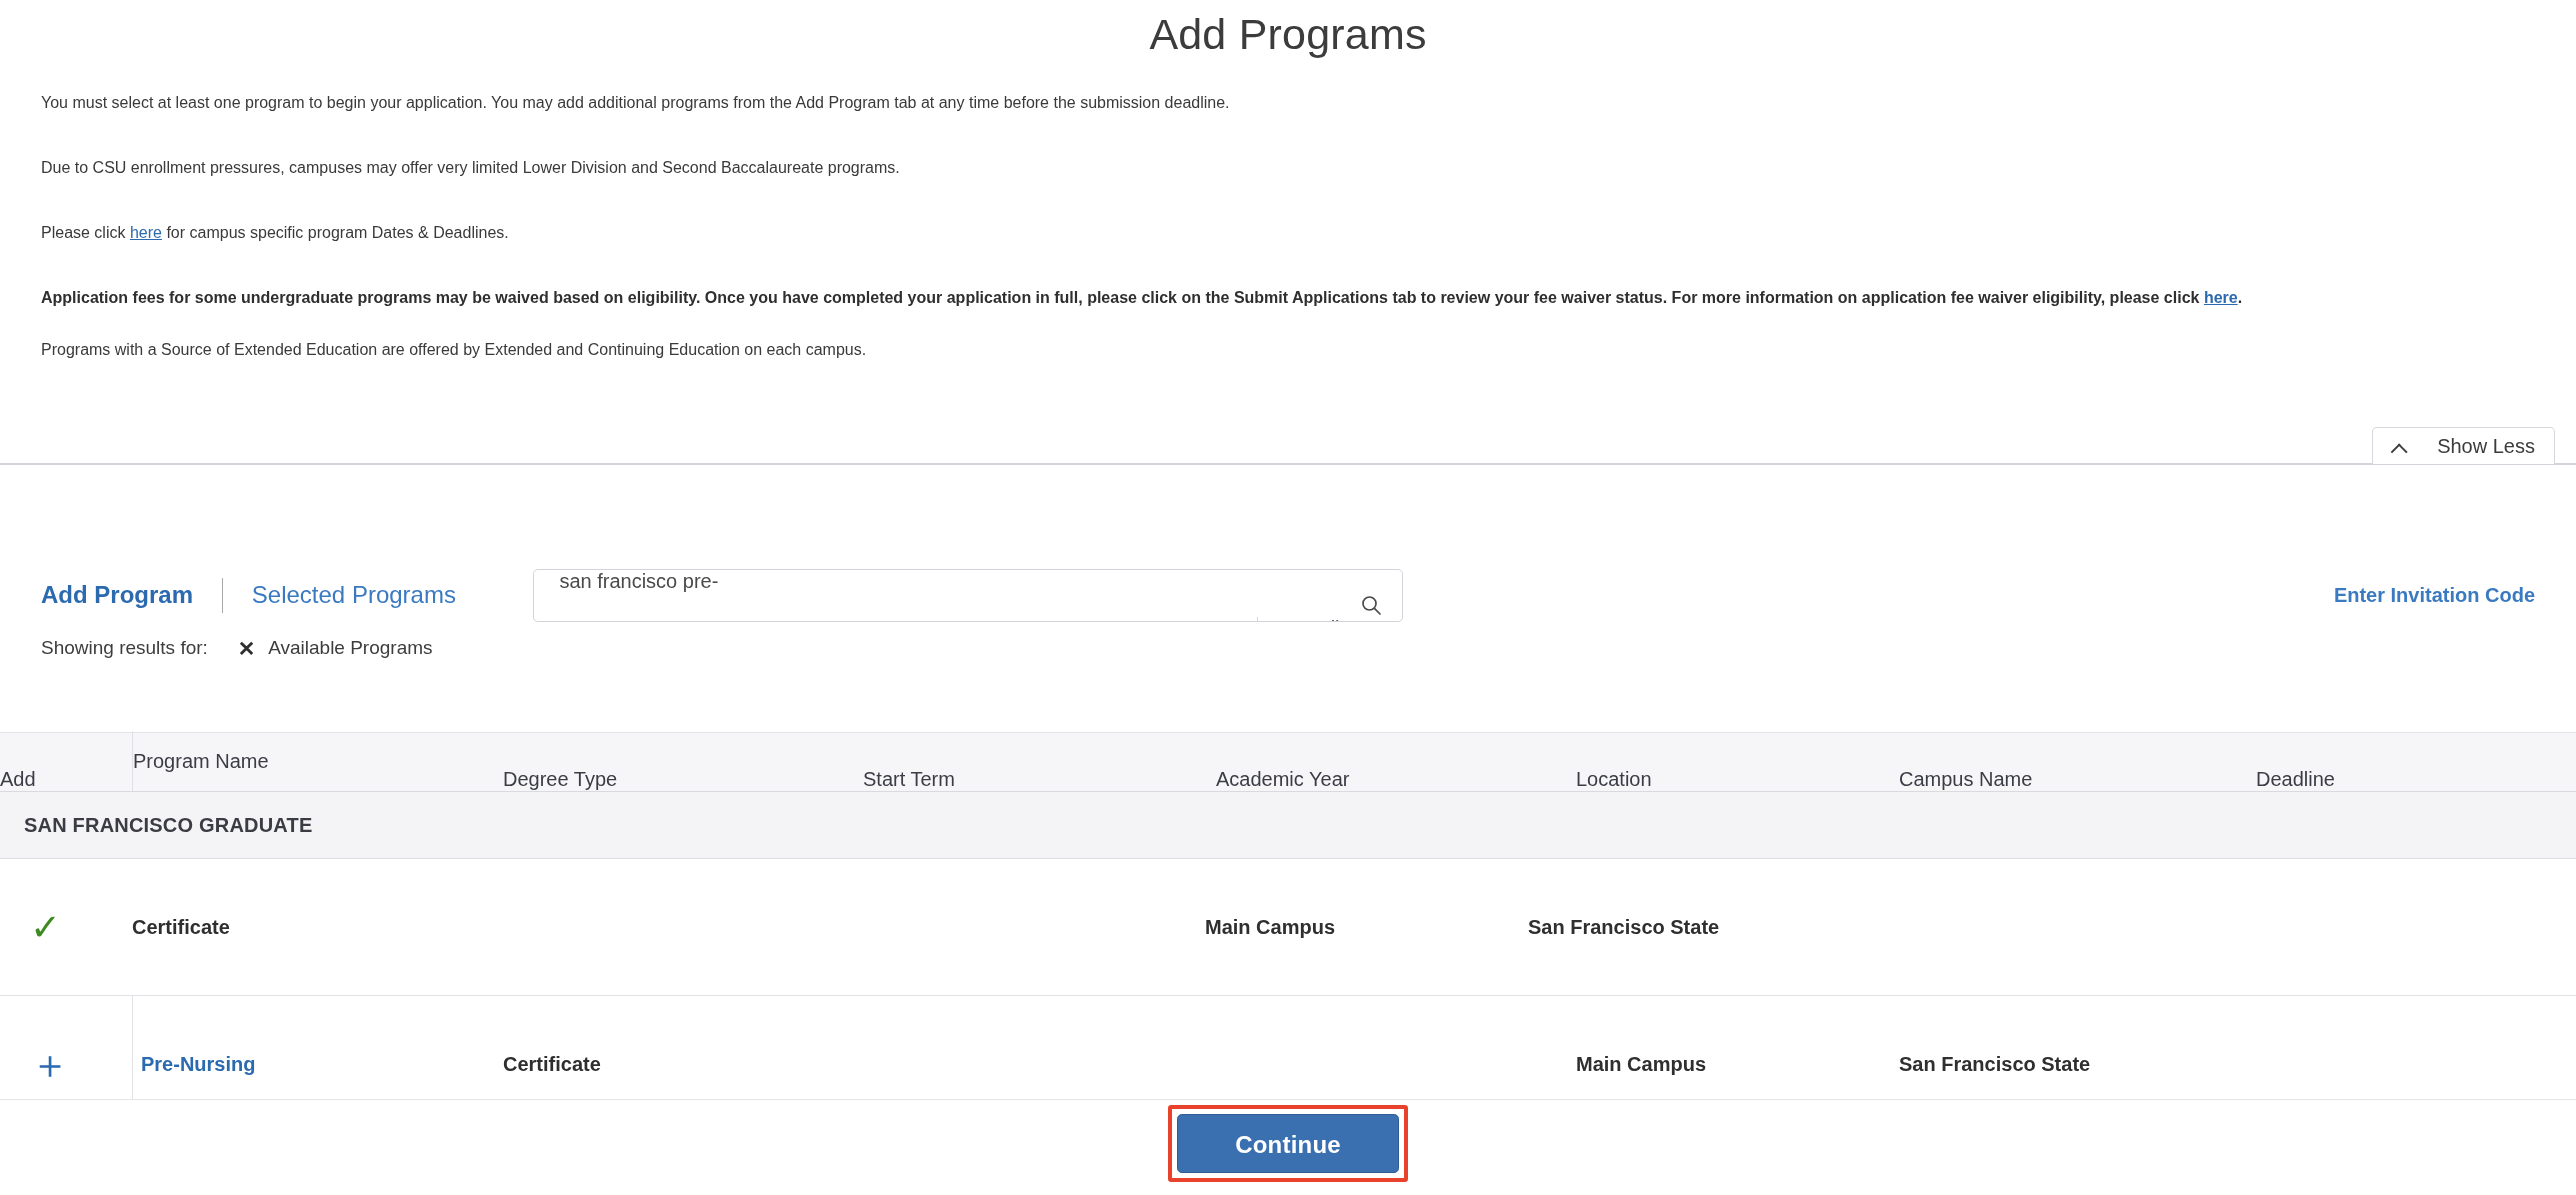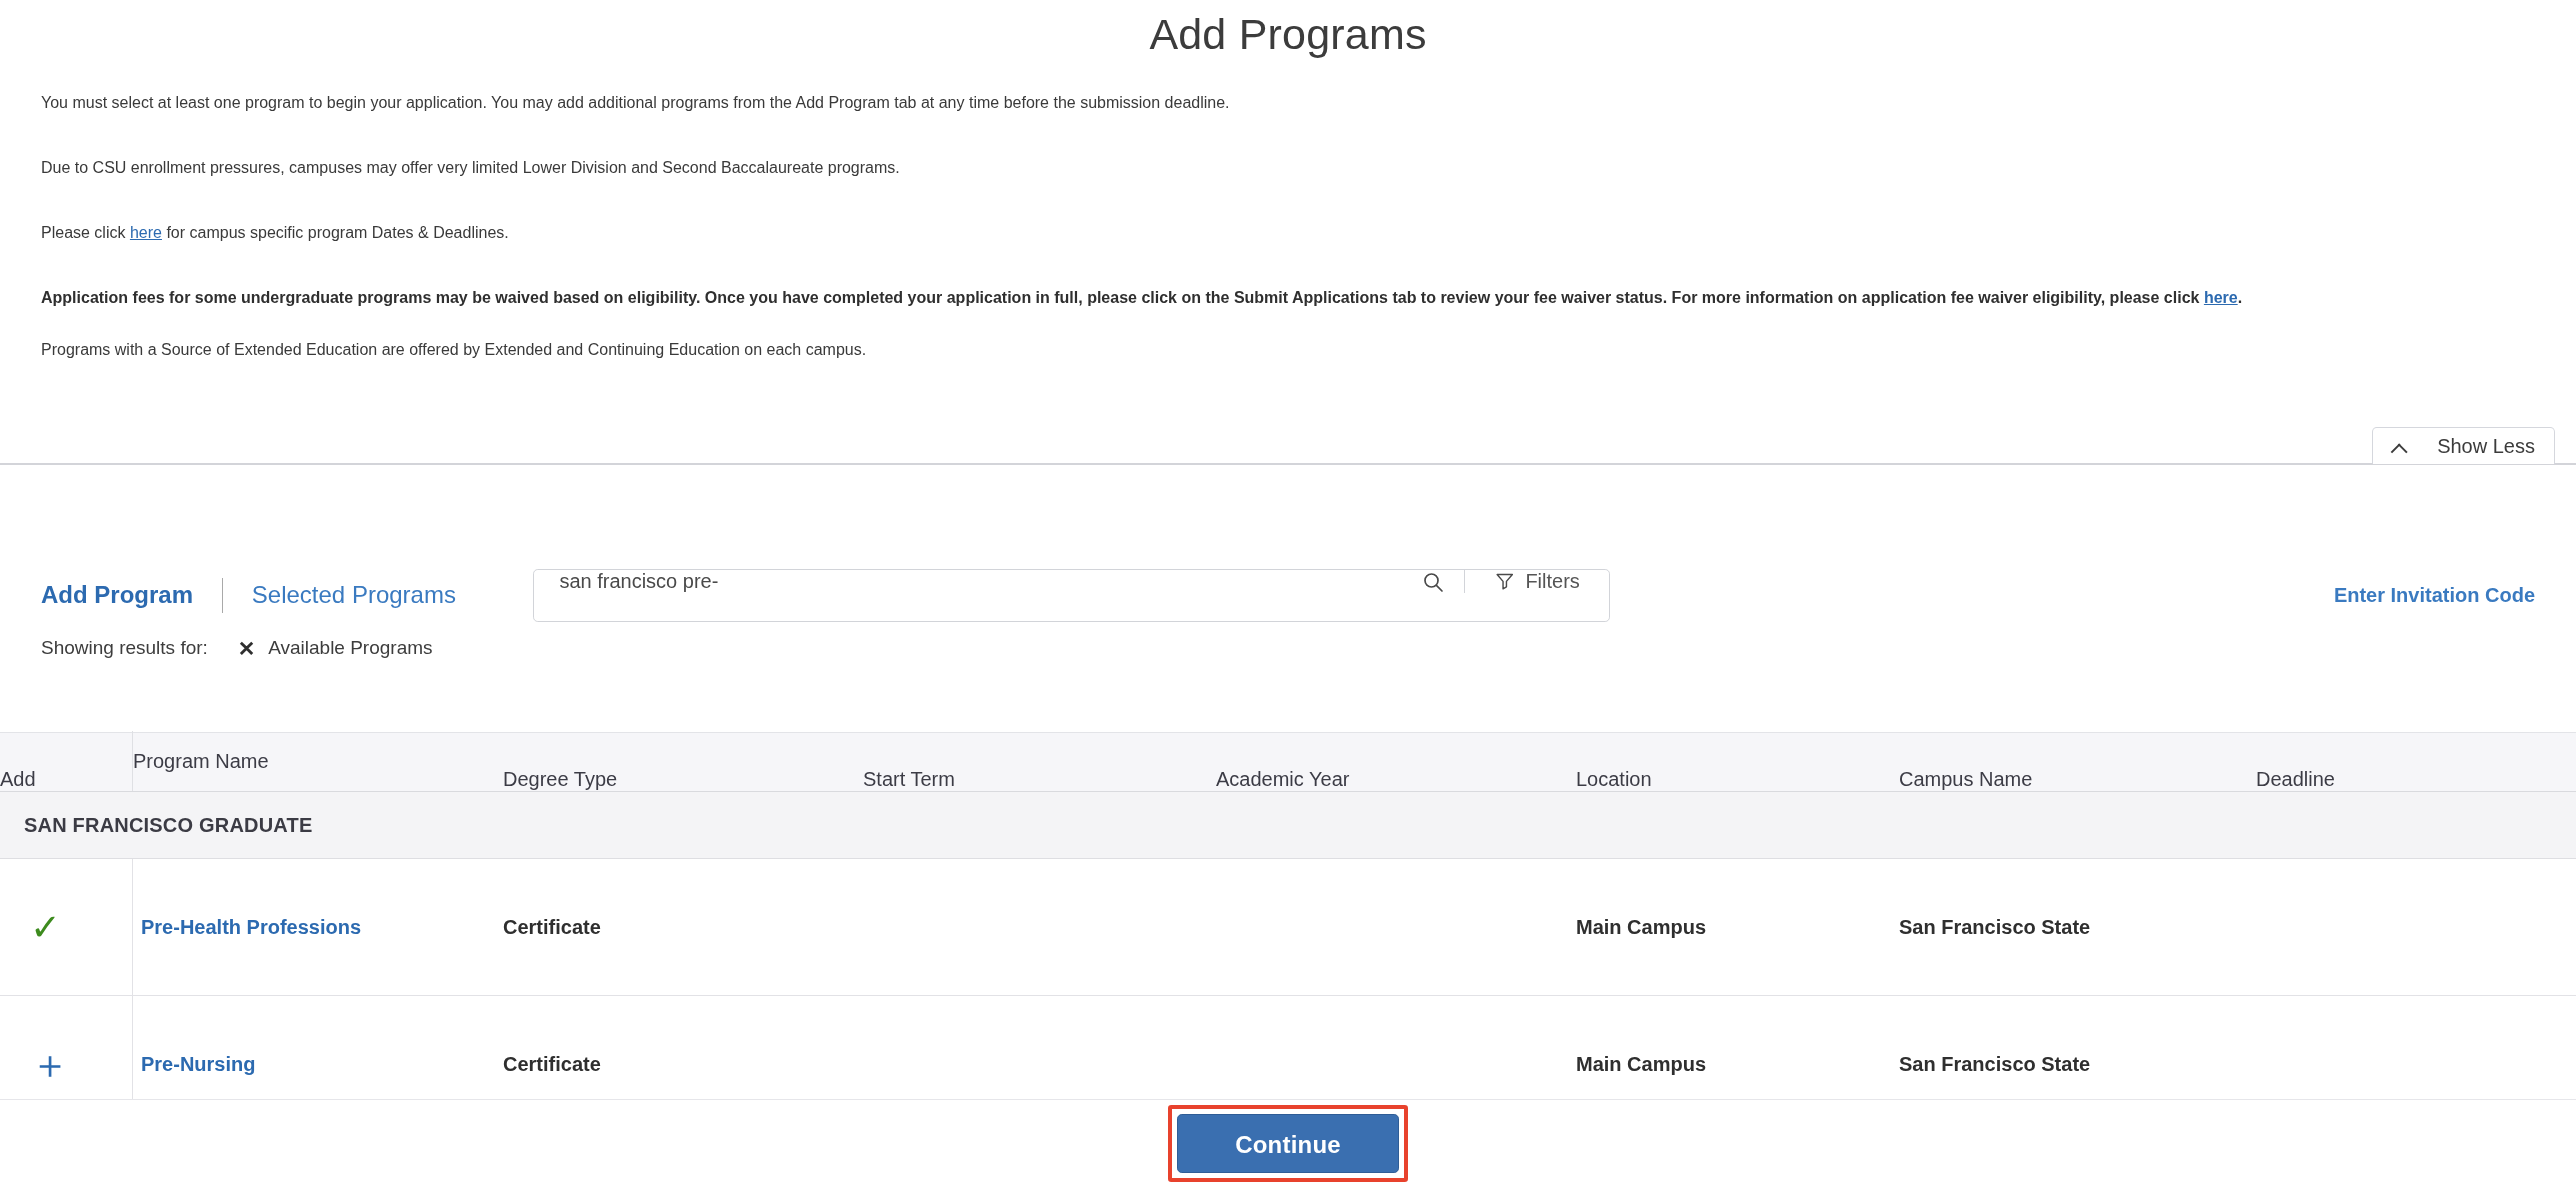--- a/index.html
+++ b/index.html
@@ -110,27 +110,28 @@
   .tab.active { font-weight: bold; color: #2c6ab0; }
   .tab-sep {
     width: 0.8px;
     height: 35px;
     background: #a9a9a9;
     margin: 0 29px;
   }
 
   .search-group {
     display: flex;
-    align-items: flex-start;
+    align-items: flex-end;
     margin-left: 77px;
     height: 53px;
     border: 0.8px solid #d2d4d9;
     border-radius: 4.8px;
     overflow: hidden;
     background: #fff;
+    flex-direction: column;
   }
   .search-field {
     width: 868px;
     display: flex;
     align-items: center;
     padding: 0 25.5px;
   }
   .search-field input {
     border: none;
     outline: none;
@@ -390,23 +391,20 @@
     <div class="cell cell-campus">Campus Name</div>
     <div class="cell cell-dead">Deadline</div>
   </div>
 
   <div class="group-row">SAN FRANCISCO GRADUATE</div>
 
   <div class="trow">
     <div class="c c-add">
       <span class="check-glyph">✓</span>
     </div>
-    <div class="c c-program">
-      <a>Pre-Health Professions</a>
-    </div>
     <div class="c c-degree">Certificate</div>
     <div class="c c-start"></div>
     <div class="c c-year"></div>
     <div class="c c-loc">Main Campus</div>
     <div class="c c-campus">San Francisco State</div>
     <div class="c c-dead"></div>
   </div>
 
   <div class="trow">
     <div class="c c-add">

